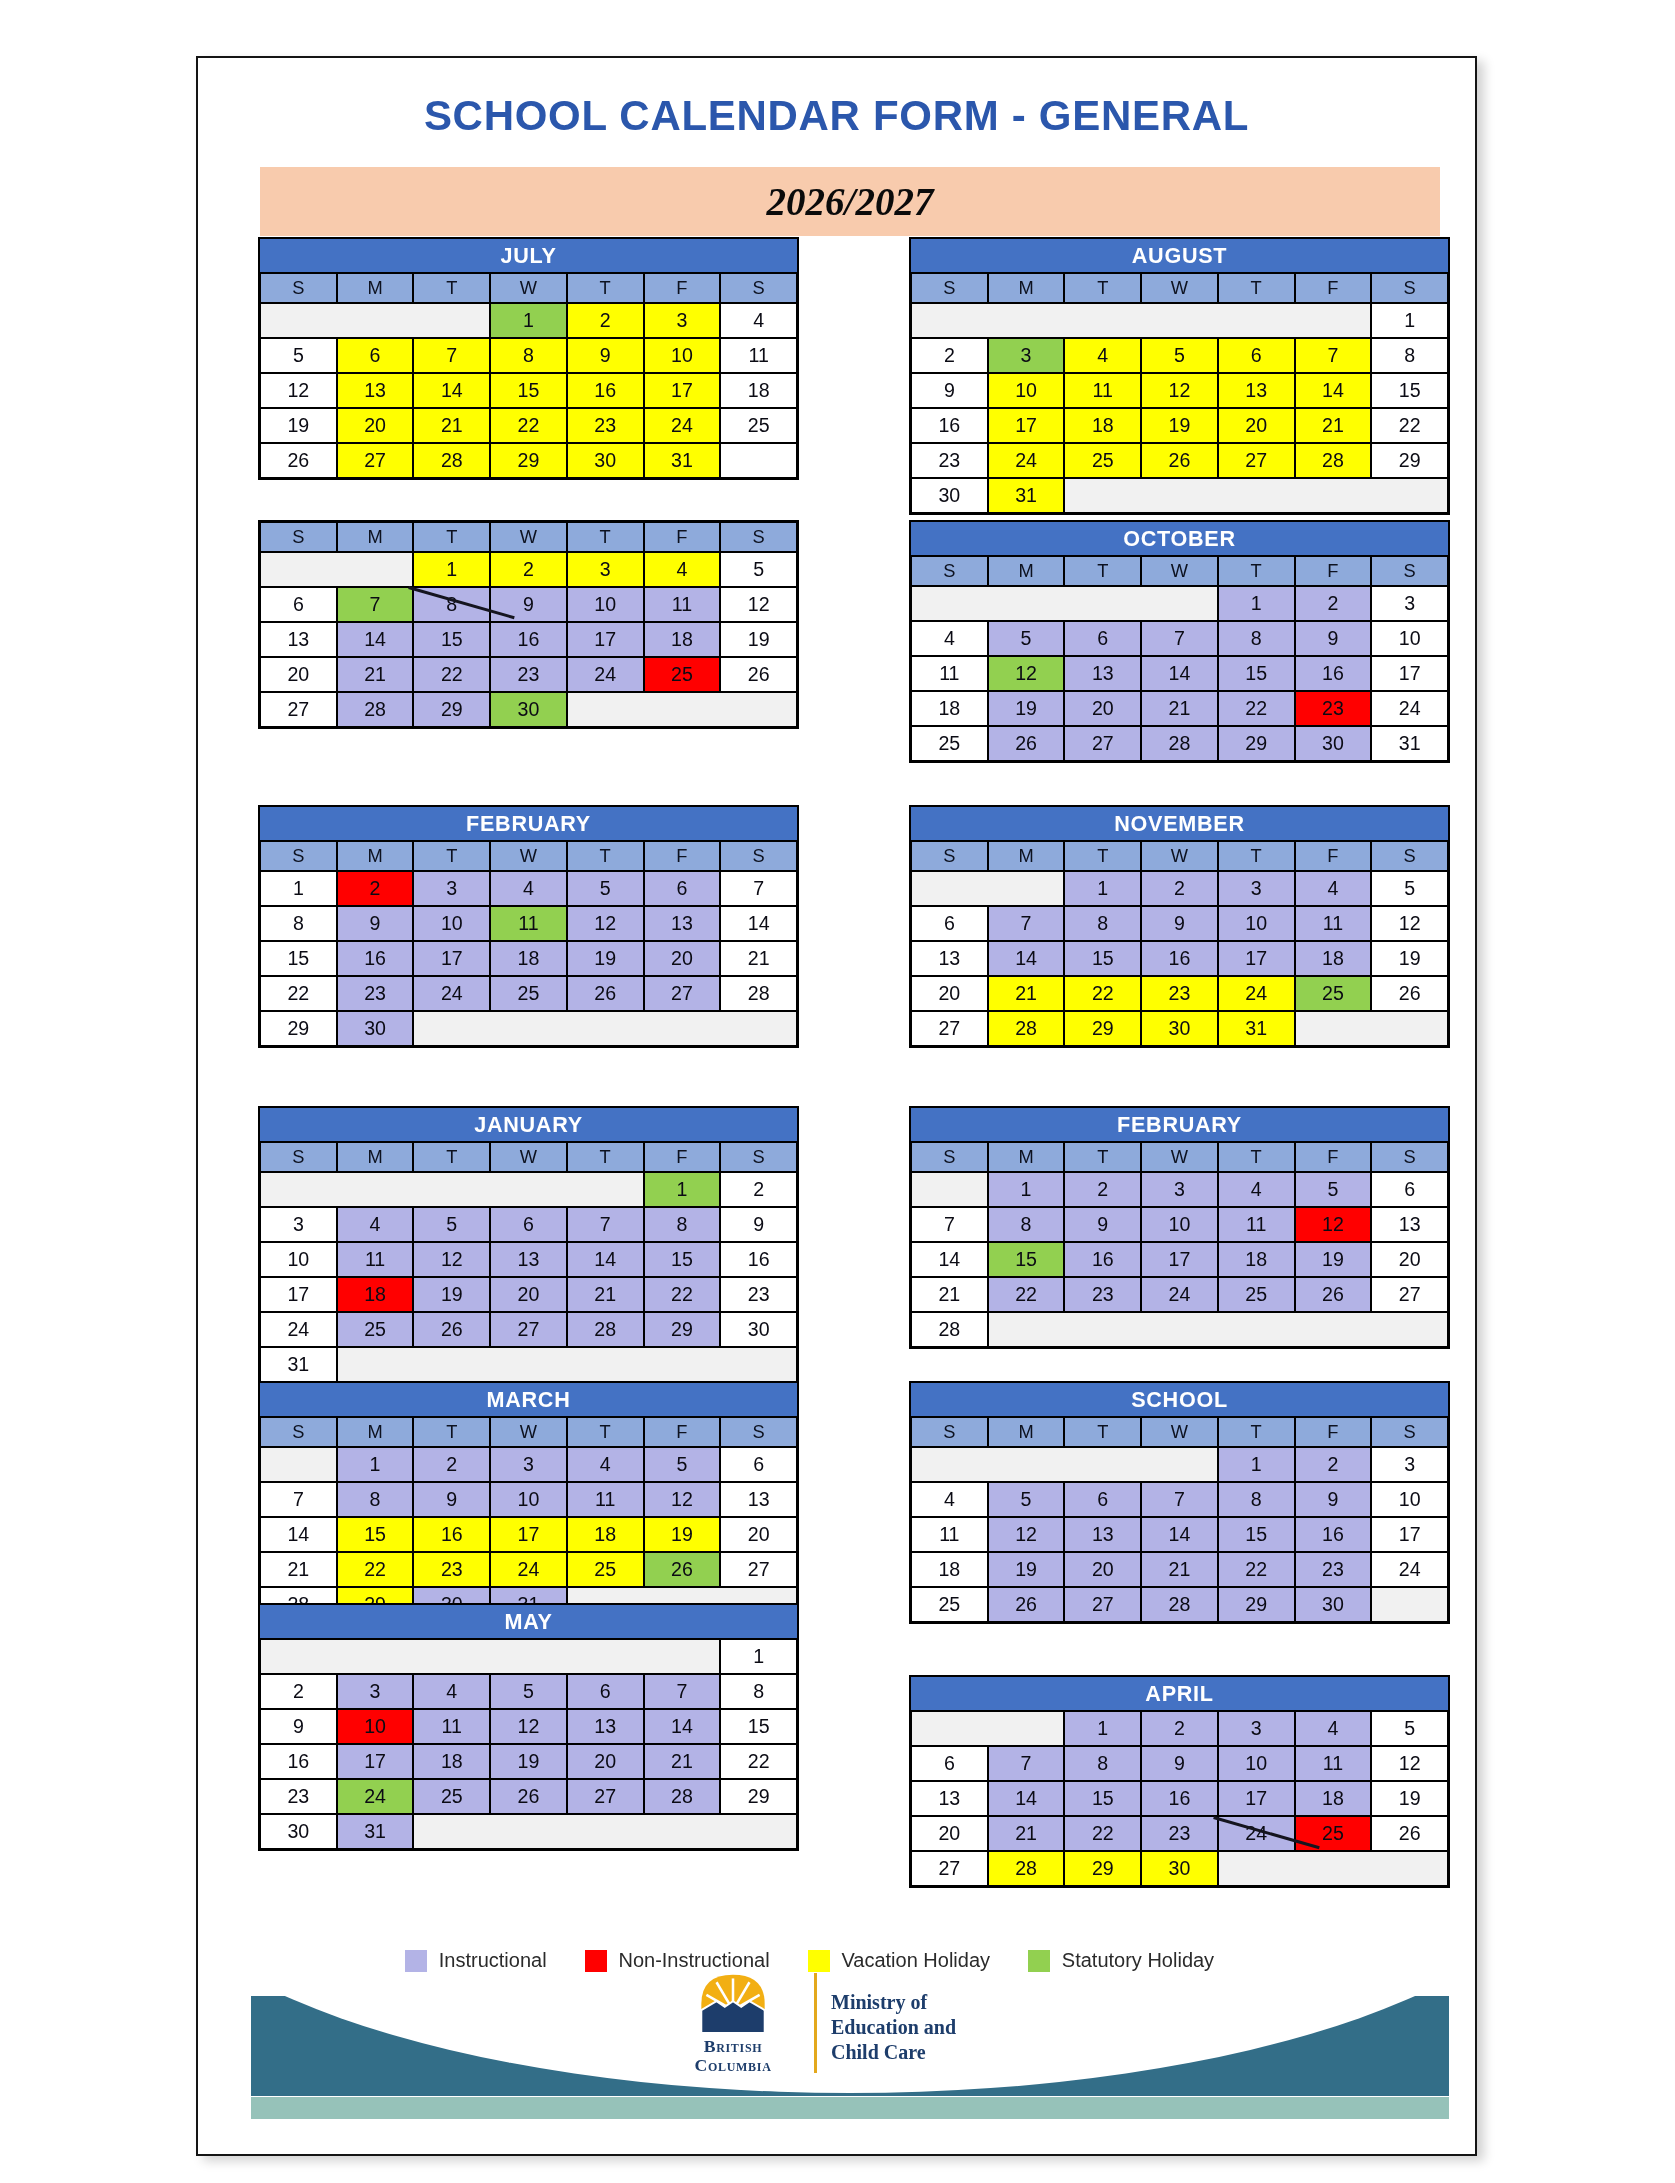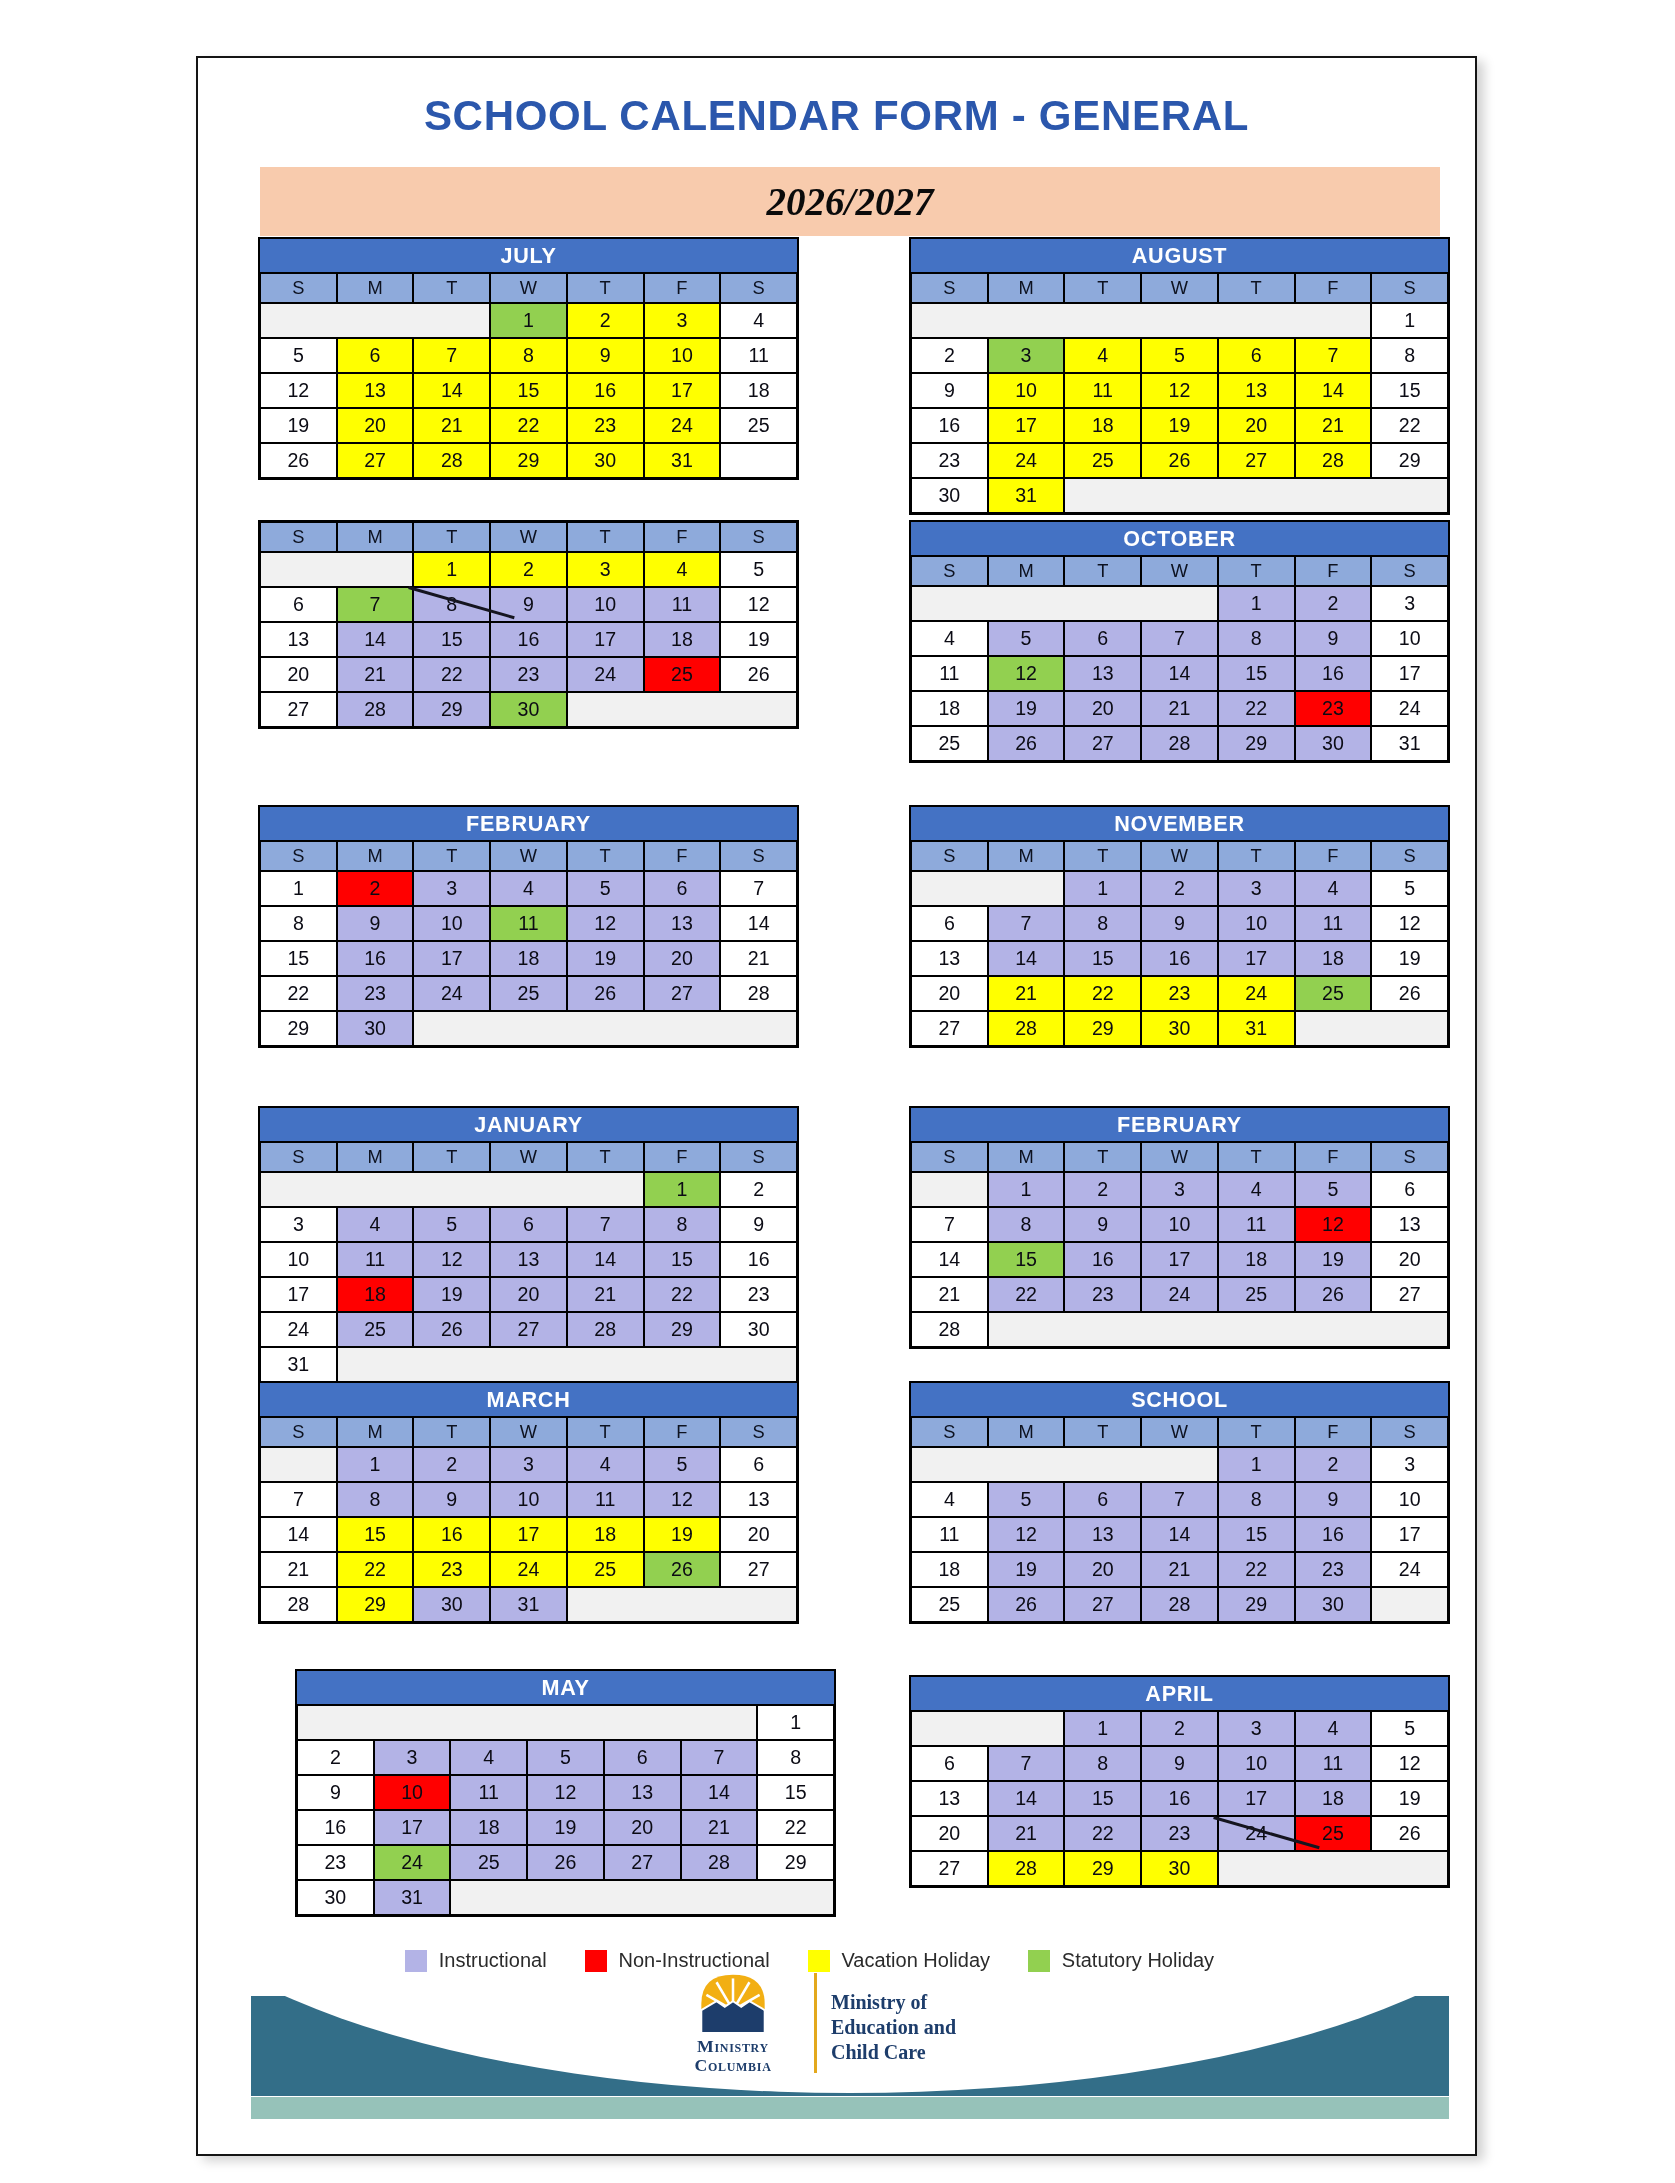--- a/index.html
+++ b/index.html
@@ -598,21 +598,21 @@
         <div class="week">
           <div class="cell" style="background: rgb(255, 255, 255);">25</div>
           <div class="cell" style="background: rgb(179, 179, 230);">26</div>
           <div class="cell" style="background: rgb(179, 179, 230);">27</div>
           <div class="cell" style="background: rgb(179, 179, 230);">28</div>
           <div class="cell" style="background: rgb(179, 179, 230);">29</div>
           <div class="cell" style="background: rgb(179, 179, 230);">30</div>
           <div class="ecell" style="background: rgb(241, 241, 241); grid-column: span 1;"></div>
         </div>
       </div>
-      <div class="month" style="left: 60px; top: 1611px; margin-left: 37px;">
+      <div class="month" style="left: 60px; top: 1545px;">
         <div class="mtitle">MAY</div>
         <div class="week">
           <div class="ecell" style="background: rgb(241, 241, 241); grid-column: span 6;"></div>
           <div class="cell" style="background: rgb(255, 255, 255);">1</div>
         </div>
         <div class="week">
           <div class="cell" style="background: rgb(255, 255, 255);">2</div>
           <div class="cell" style="background: rgb(179, 179, 230);">3</div>
           <div class="cell" style="background: rgb(179, 179, 230);">4</div>
           <div class="cell" style="background: rgb(179, 179, 230);">5</div>
@@ -731,21 +731,21 @@
         <line x1="60" y1="62" x2="60" y2="12"></line>
         <line x1="60" y1="62" x2="34" y2="18"></line>
         <line x1="60" y1="62" x2="86" y2="18"></line>
         <line x1="60" y1="62" x2="18" y2="38"></line>
         <line x1="60" y1="62" x2="102" y2="38"></line>
       </g>
       <circle cx="60" cy="64" r="15" fill="#ffffff"></circle>
       <path d="M10,98 L10,62 L34,48 L47,57 L60,48 L73,57 L86,48 L110,62 L110,98 Z" fill="#1D3D6B" stroke="#ffffff" stroke-width="3"></path>
     </svg>
     <div class="org">
-      <div>Ministry</div>
+      <div>British</div>
       <div>Columbia</div>
     </div>
     <div class="divider"></div>
     <div class="ministry">
       <div>Ministry of</div>
       <div>Education and</div>
       <div>Child Care</div>
     </div>
   </div>
 

